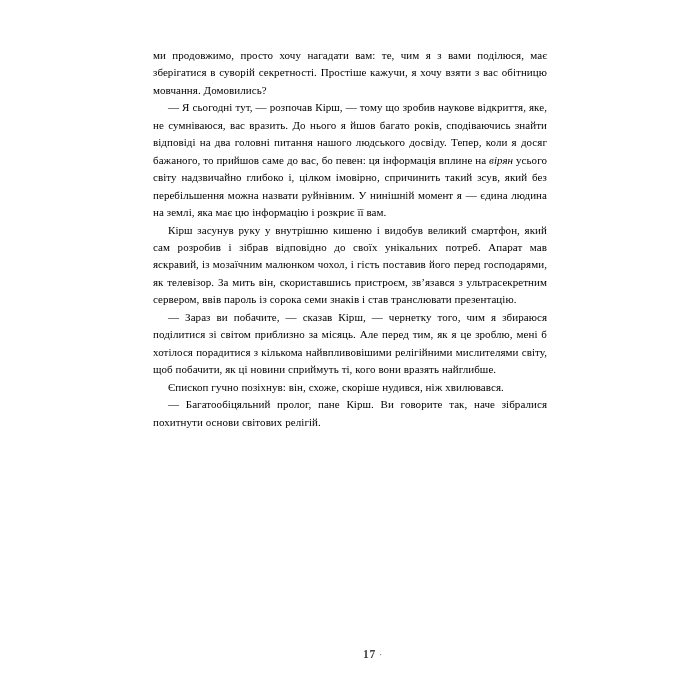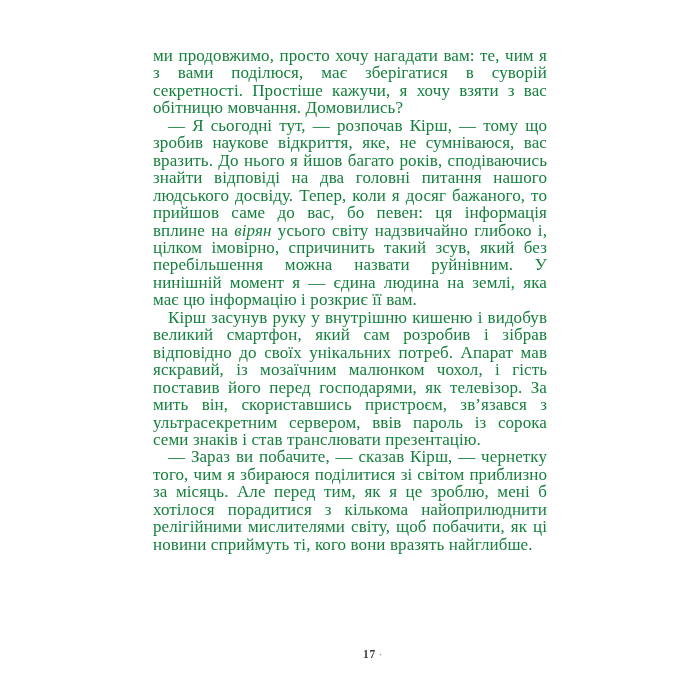--- a/index.html
+++ b/index.html
@@ -28,23 +28,23 @@
     left: 153px;
     top: 47px;
     width: 394px;
   }
 
   .para {
     margin: 0;
     text-align: justify;
     text-justify: inter-word;
     text-indent: 15px;
-    font-size: 17px;
+    font-size: 11px;
     line-height: 17.45px;
-    color: #15803d;
+    color: #000000;
     letter-spacing: 0.005em;
     word-spacing: 0.005em;
     hyphens: manual;
     -webkit-hyphens: manual;
   }
 
   .para.cont {
     text-indent: 0;
   }
 
@@ -81,23 +81,25 @@
 
   <div class="text-block">
 
     <p class="para cont">ми продовжимо, просто хочу нагадати вам: те, чим я з вами поді­люся, має зберігатися в суворій секретності. Простіше кажучи, я хочу взяти з вас обітницю мовчання. Домовились?</p>
 
 
     <p class="para"><span>— Я сьогодні тут, — розпочав Кірш, — тому що зробив нау­кове відкриття, яке, не сумніваюся, вас вразить. До нього я йшов багато років, сподіваючись знайти відповіді на два головні питан­ня нашого людського досвіду. Тепер, коли я досяг бажаного, то прийшов саме до вас, бо певен: ця інформація вплине на </span><i>вірян</i><span> усього світу надзвичайно глибоко і, цілком імовірно, спричинить такий зсув, який без перебільшення можна назвати руйнівним. У нинішній момент я — єдина людина на землі, яка має цю ін­формацію і розкриє її вам.</span></p>
 
     <p class="para">Кірш засунув руку у внутрішню кишеню і видобув великий смартфон, який сам розробив і зібрав відповідно до своїх унікаль­них потреб. Апарат мав яскравий, із мозаїчним малюнком чохол, і гість поставив його перед господарями, як телевізор. За мить він, скориставшись пристроєм, зв’язався з ультрасекретним сервером, ввів пароль із сорока семи знаків і став транслювати презентацію.</p>
 
-    <p class="para">— Зараз ви побачите, — сказав Кірш, — чернетку того, чим я збираюся поділитися зі світом приблизно за місяць. Але перед тим, як я це зроблю, мені б хотілося порадитися з кількома най­оприлюднити релігійними мислителями світу, щоб побачити, як ці новини сприймуть ті, кого вони вразять найглибше.</p>
+    <p class="para">— Зараз ви побачите, — сказав Кірш, — чернетку того, чим я збираюся поділитися зі світом приблизно за місяць. Але перед тим, як я це зроблю, мені б хотілося порадитися з кількома най­впливовішими релігійними мислителями світу, щоб побачити, як ці новини сприймуть ті, кого вони вразять найглибше.</p>
 
+    <p class="para">Єпископ гучно позіхнув: він, схоже, скоріше нудився, ніж хви­лювався.</p>
 
+    <p class="para">— Багатообіцяльний пролог, пане Кірш. Ви говорите так, на­че зібралися похитнути основи світових релігій.</p>
 
 
 
   </div>
 
   <div class="folio">
     <span class="folio-inner"><span>17</span><span class="dot"> ·</span></span>
   </div>
 
 </div>

